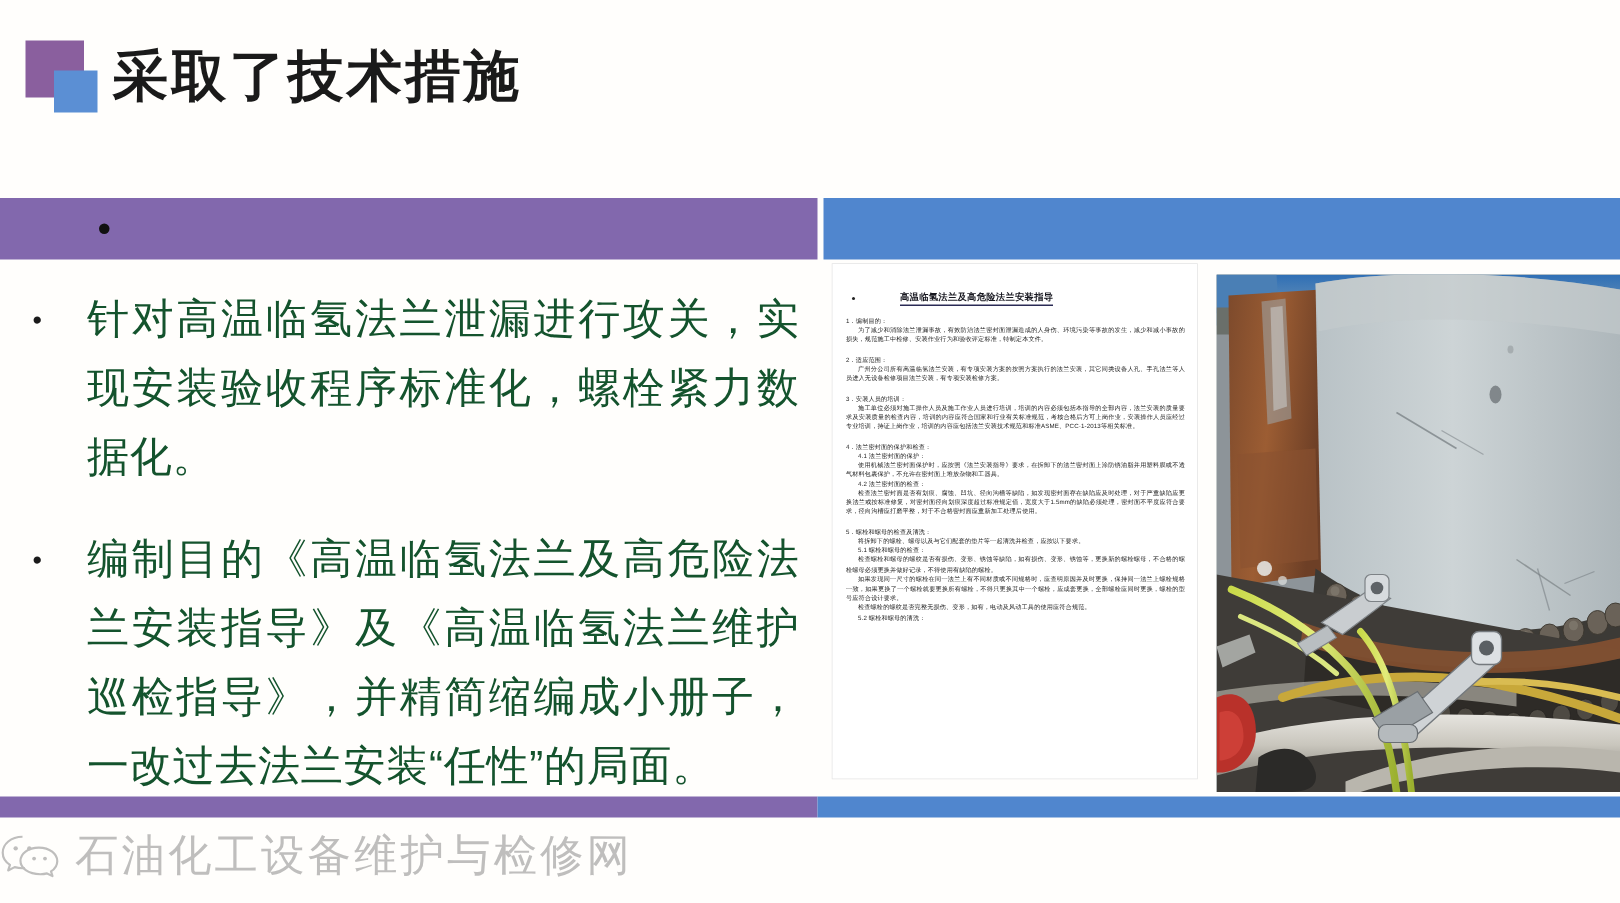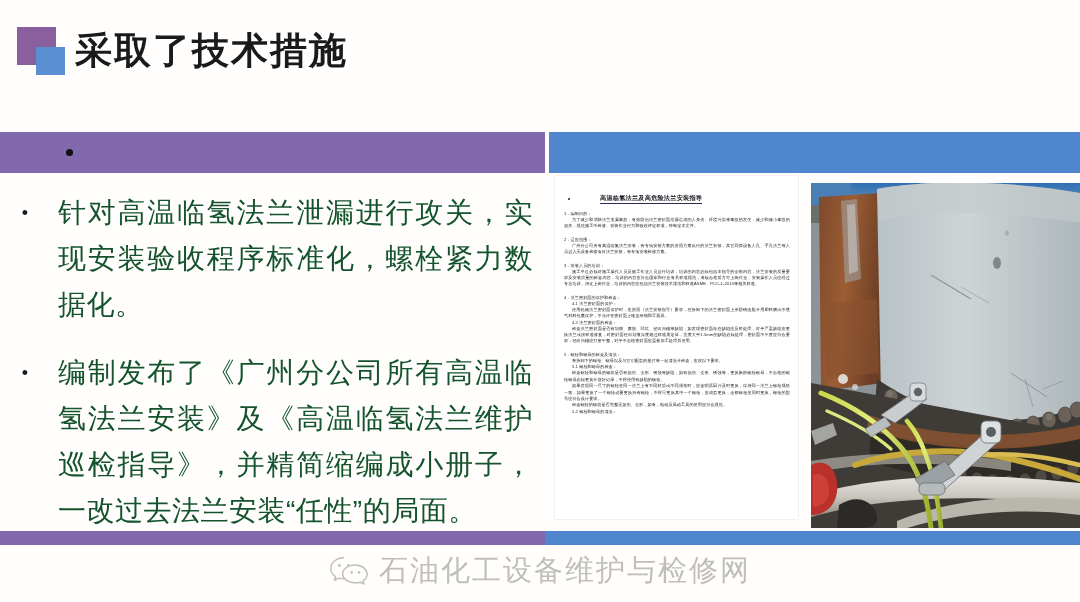--- a/index.html
+++ b/index.html
@@ -120,21 +120,21 @@
     position: absolute; left: 262px; top: 7px;
     width: 269px; height: 345px;
     overflow: hidden;
     background: #9aa2a6;
   }
   #photo svg { display: block; width: 269px; height: 345px; }
 
   
   #footer {
     position: absolute; left: 0; top: 545px; width: 1080px; height: 52px;
-    display: flex; align-items: center; justify-content: center;
+    display: flex; align-items: center; 
   }
   #footer-inner { display: flex; align-items: center; gap: 10px; opacity: .55; }
   #wechat-icon { width: 40px; height: 32px; flex: none; }
   #footer-text {
     font-size: 29px; color: #8b8b8b; letter-spacing: 2px;
     font-family: "Liberation Serif", "DejaVu Serif", serif;
     white-space: nowrap;
   }
 </style>
 </head>
@@ -154,21 +154,21 @@
     <span class="bdot"></span>
   </div>
 
   <div id="body-text">
     <div class="para">
       <span class="bullet">•</span>
       <span class="ptext">针对高温临氢法兰泄漏进行攻关，实现安装验收程序标准化，螺栓紧力数据化。</span>
     </div>
     <div class="para">
       <span class="bullet">•</span>
-      <span class="ptext">编制发布了《广州分公司所有高温临氢法兰安装》及《高温临氢法兰维护巡检指导》，并精简缩编成小册子，一改过去法兰安装“任性”的局面。</span>
+      <span class="ptext">编制目的《高温临氢法兰及高危险法兰安装指导》及《高温临氢法兰维护巡检指导》，并精简缩编成小册子，一改过去法兰安装“任性”的局面。</span>
     </div>
   </div>
 
   <div id="media">
 
     <div id="doc-scan">
       <div class="doc-inner">
         <div class="doc-title-row">
           <span class="tdot"></span>
           <span class="doc-title">高温临氢法兰及高危险法兰安装指导</span>

